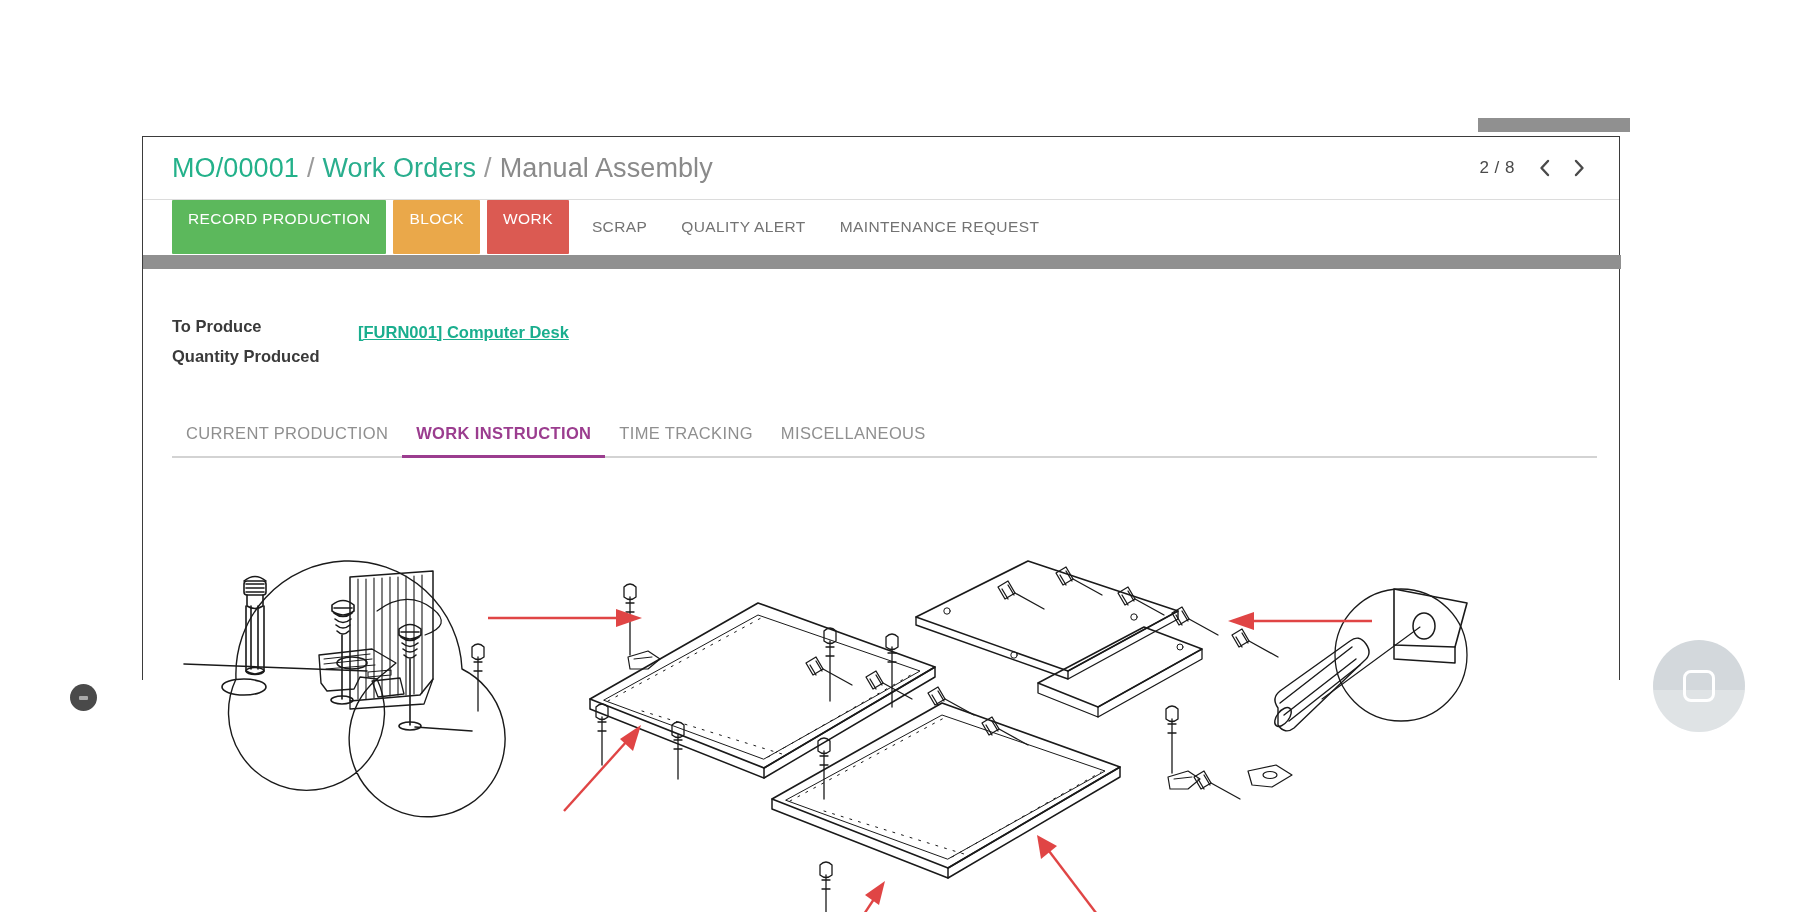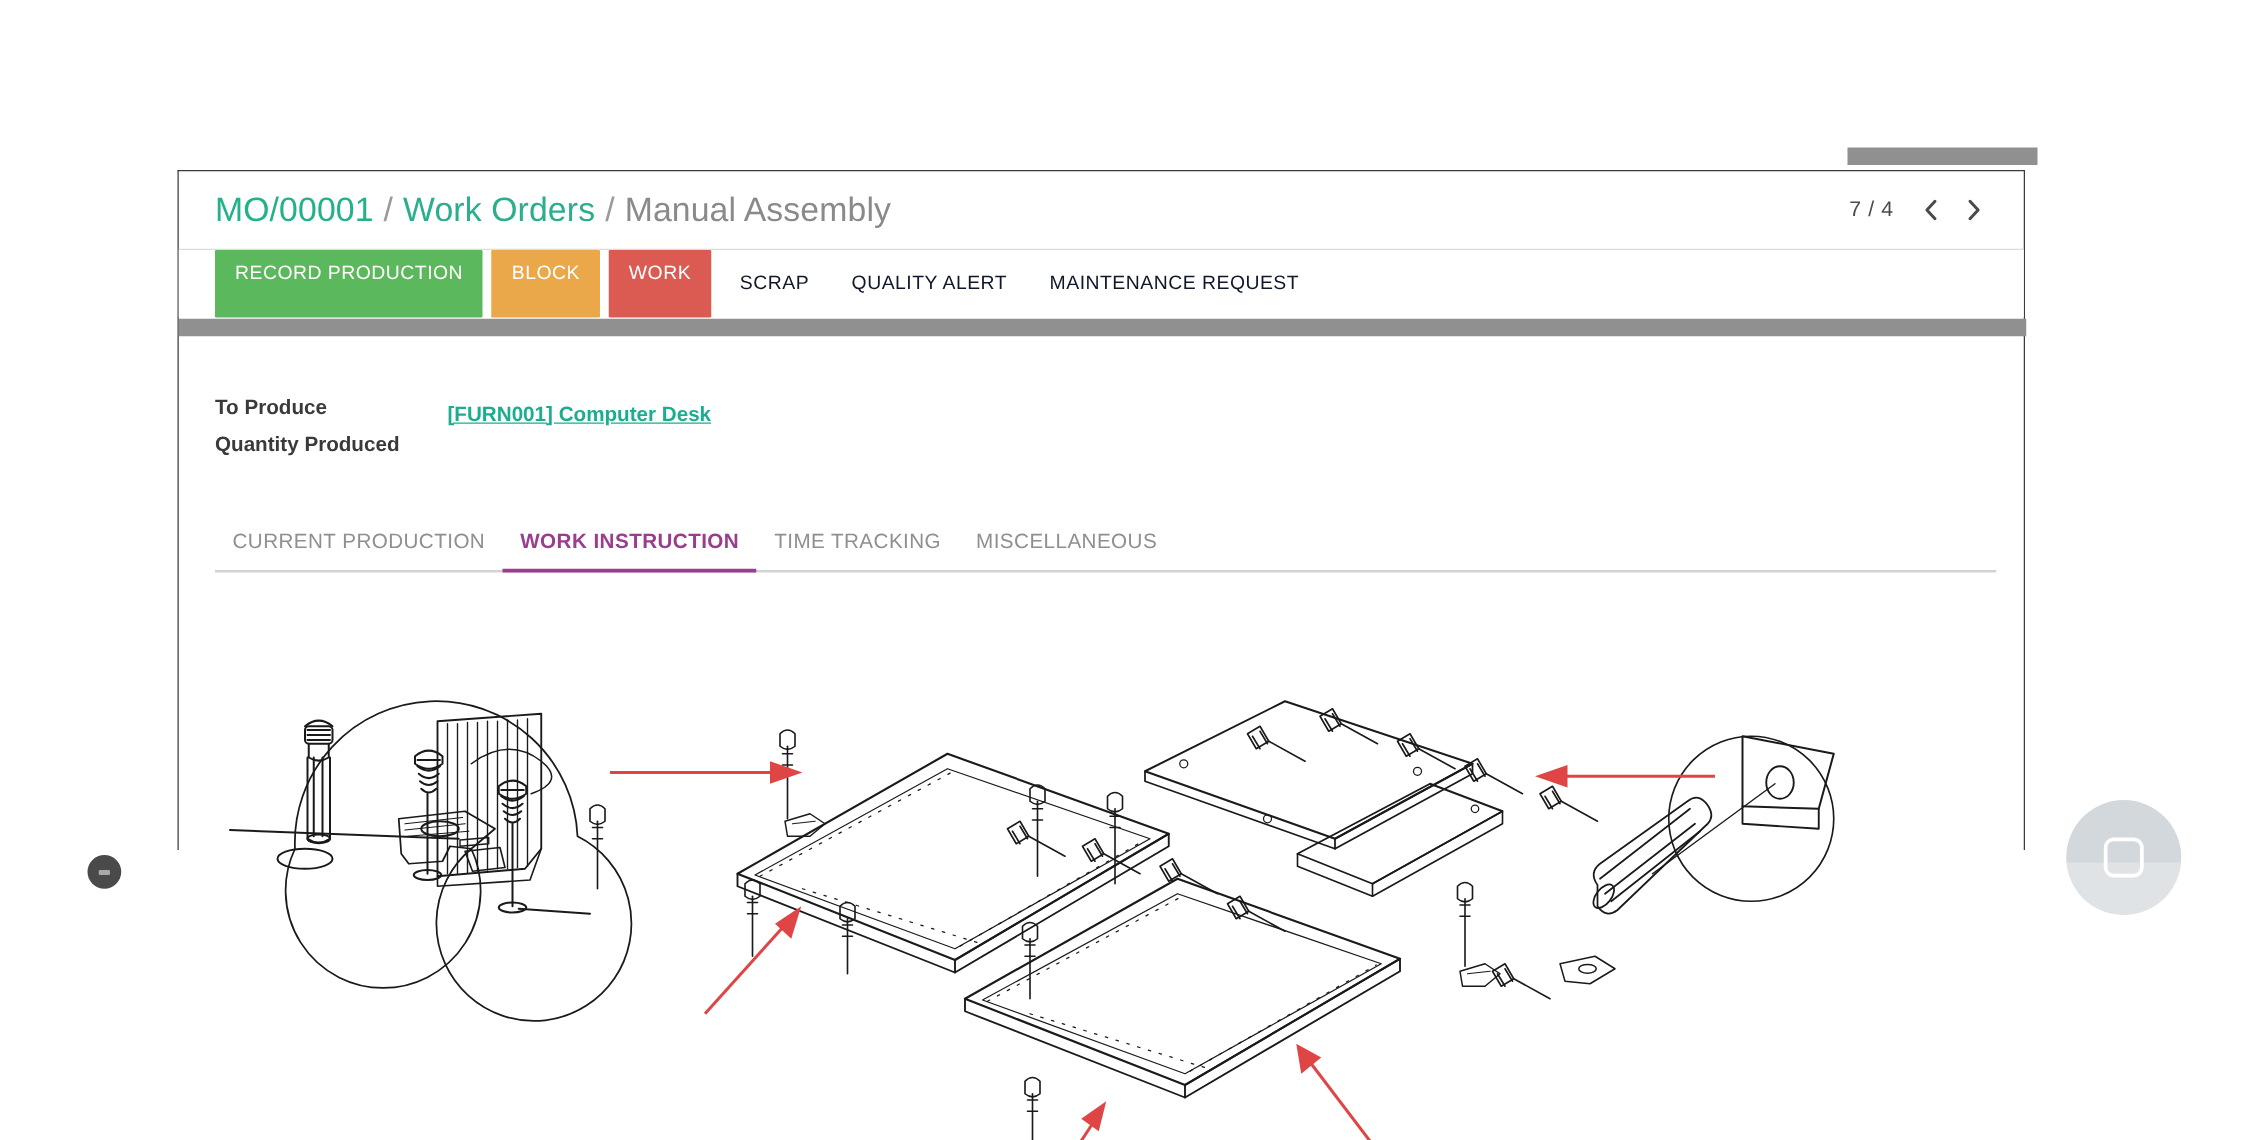--- a/index.html
+++ b/index.html
@@ -77,21 +77,21 @@
     color: #ffffff;
     padding: 11px 16px 28px 16px;
     margin-right: 7px;
     border-radius: 1px;
   }
   .btn-record { background: #5cb85c; }
   .btn-pause  { background: #eaa84a; }
   .btn-block  { background: #db5a52; }
   .btn-link {
     background: transparent;
-    color: #0f172a;
+    color: #737373;
     padding: 11px 16px 12px 16px;
     margin-right: 2px;
   }
 
   
   .gray-band {
     position: absolute;
     left: 0; top: 118px;
     width: 1478px; height: 14px;
     background: #909090;
@@ -204,21 +204,21 @@
       <div class="bc-row">
         <div class="breadcrumb">
           <span class="bc-link">MO/00001</span>
           <span class="bc-sep">/</span>
           <span class="bc-link teal2">Work Orders</span>
           <span class="bc-sep">/</span>
           <span class="bc-current">Manual Assembly</span>
         </div>
 
         <div class="pager">
-          <span class="pager-count">7 / 4</span>
+          <span class="pager-count">2 / 8</span>
           <span class="pager-btn">
             <svg width="16" height="20" viewBox="0 0 16 20" aria-hidden="true">
               <path d="M11 3 L4.5 10 L11 17" fill="none" stroke="#4a4a4a" stroke-width="2.4" stroke-linecap="round" stroke-linejoin="round"></path>
             </svg>
           </span>
           <span class="pager-btn">
             <svg width="16" height="20" viewBox="0 0 16 20" aria-hidden="true">
               <path d="M5 3 L11.5 10 L5 17" fill="none" stroke="#4a4a4a" stroke-width="2.4" stroke-linecap="round" stroke-linejoin="round"></path>
             </svg>
           </span>

